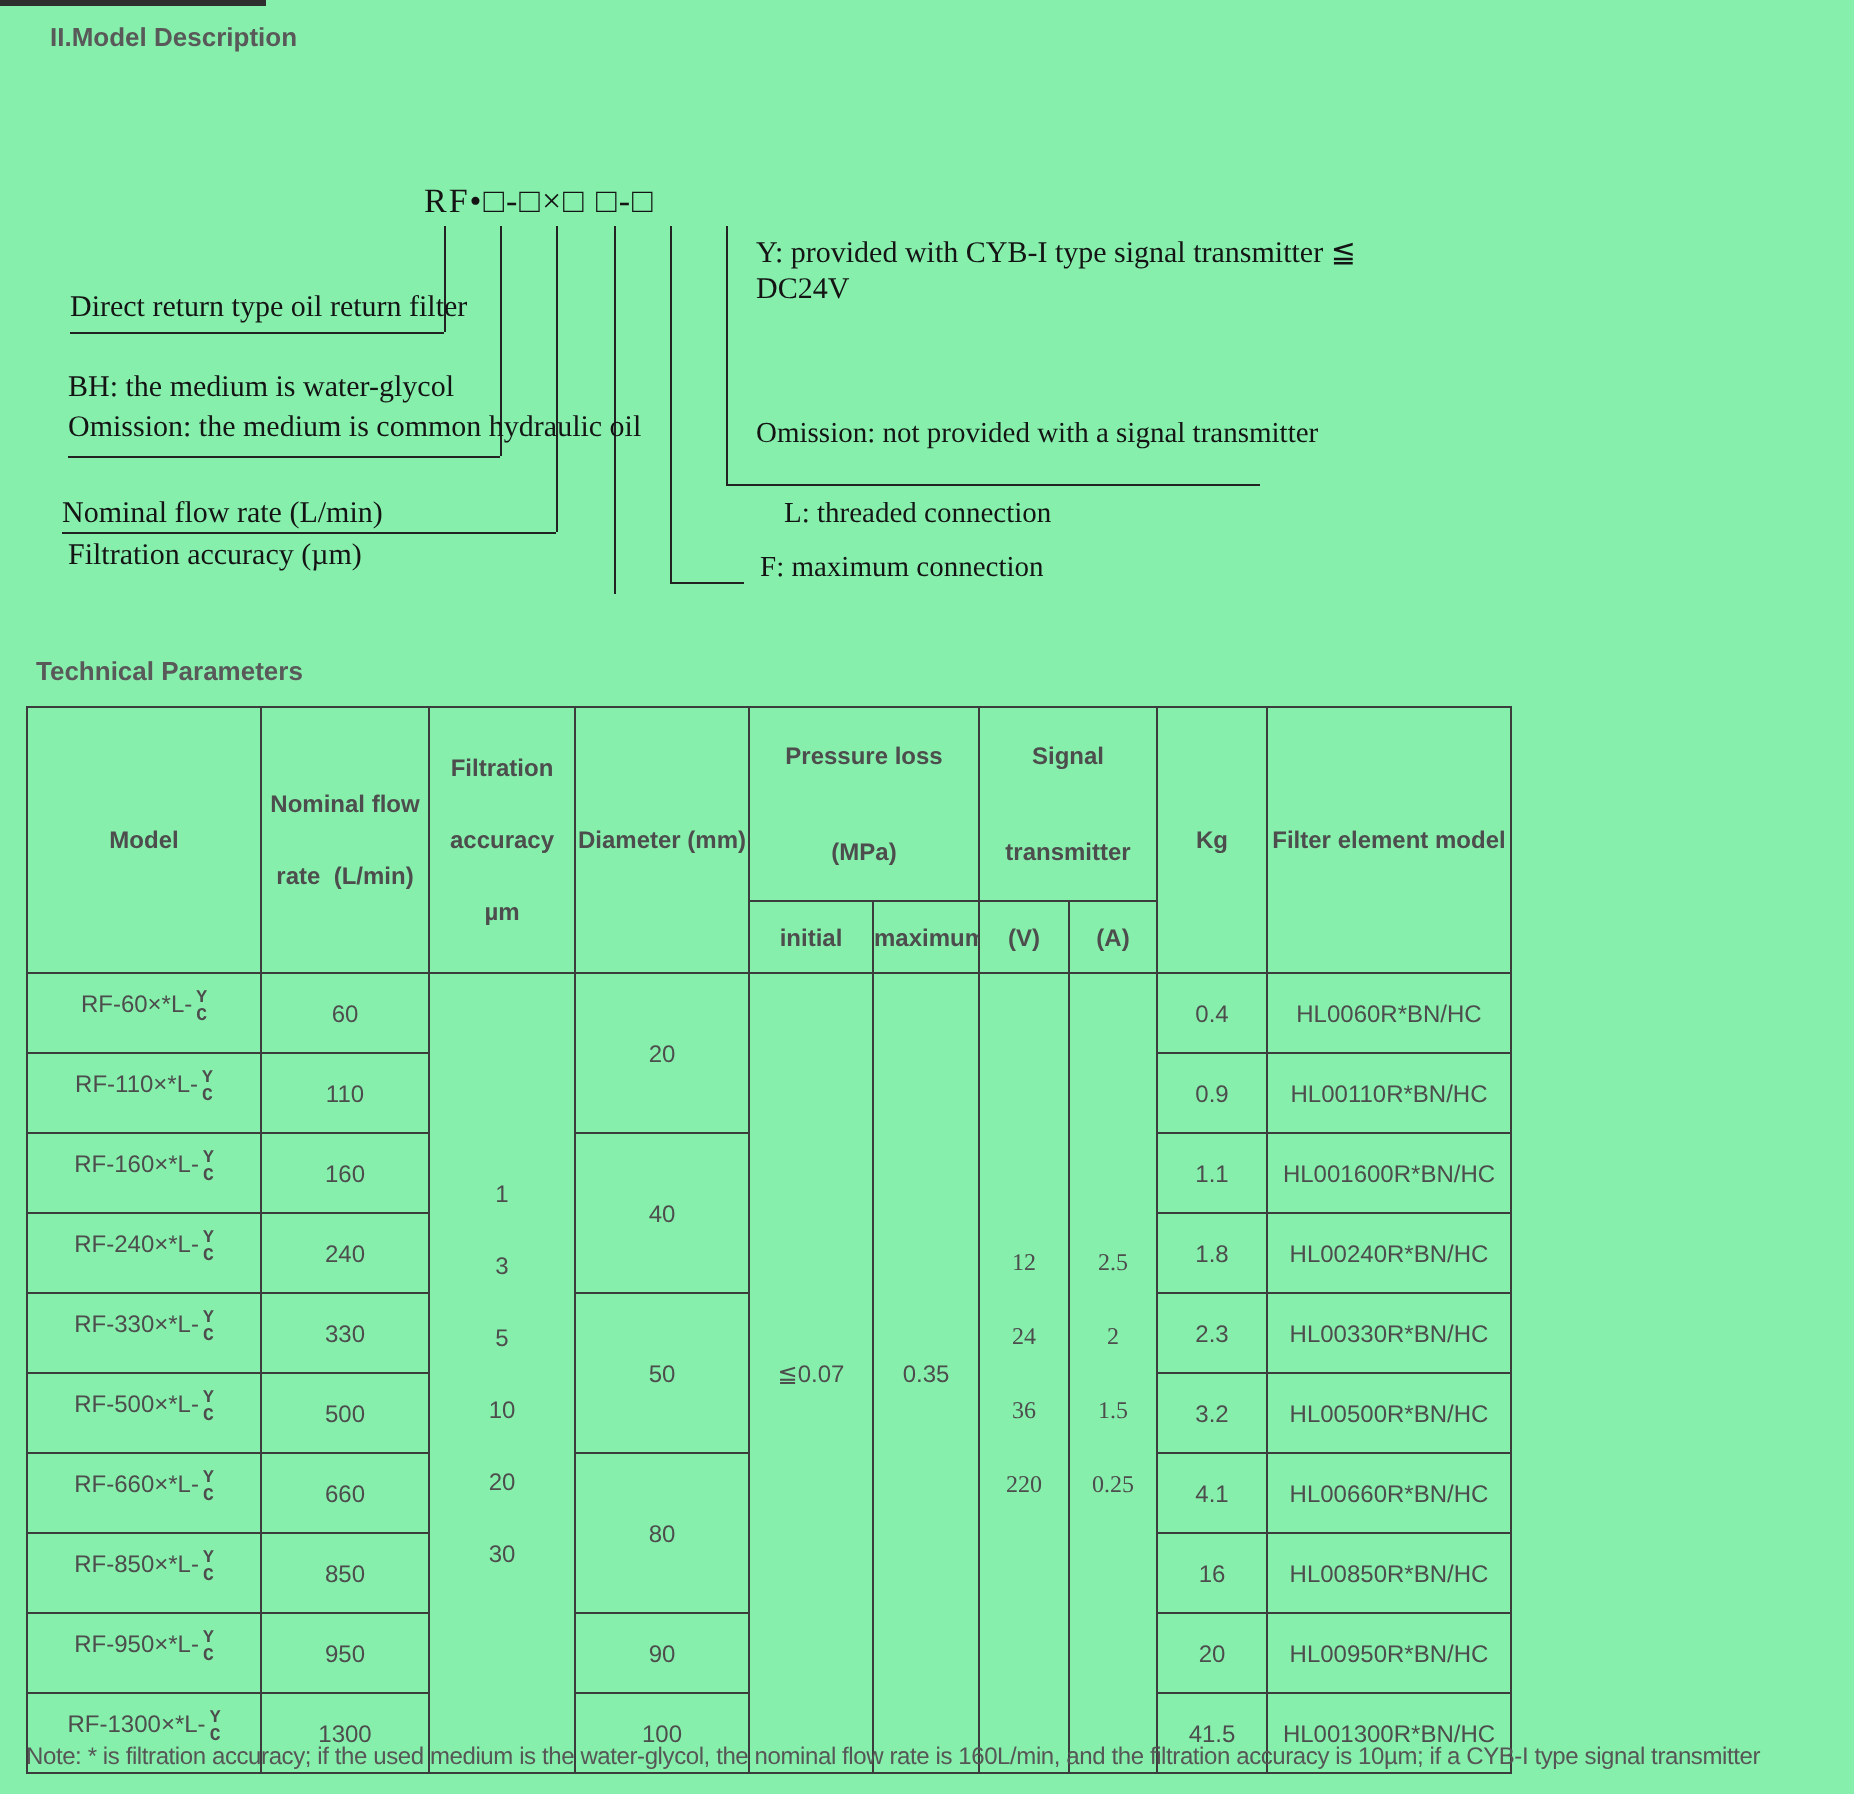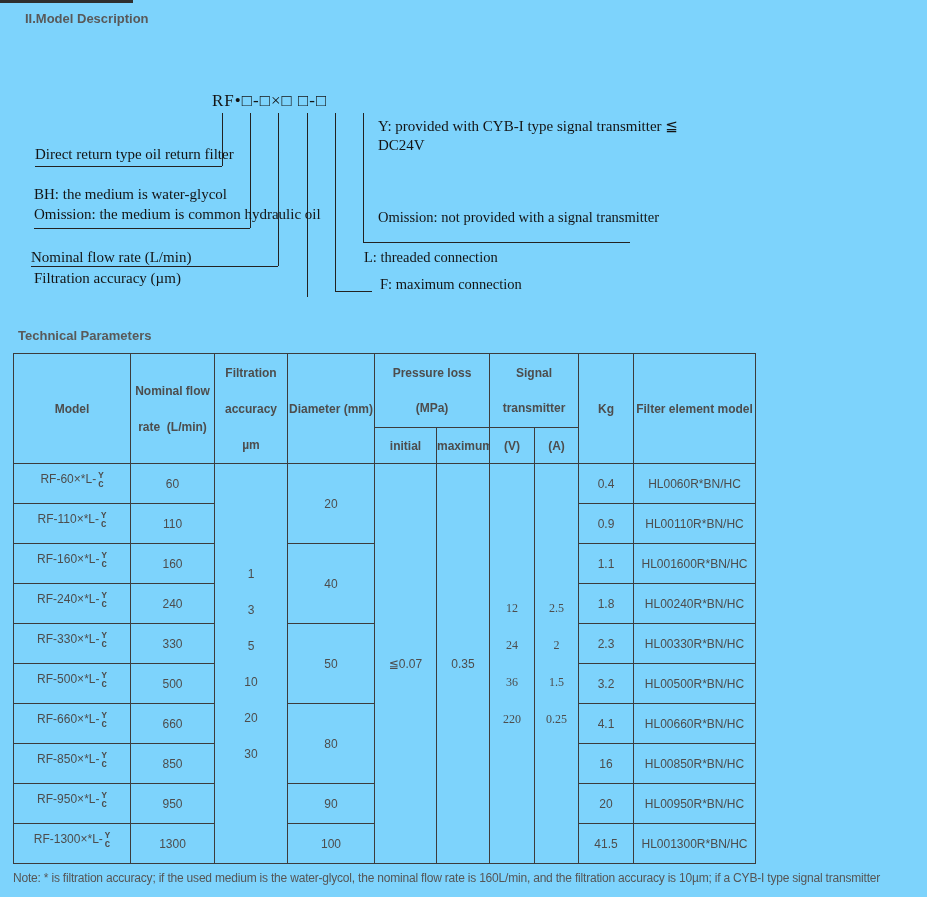--- a/index.html
+++ b/index.html
@@ -1,16 +1,16 @@
 <!DOCTYPE html>
 <html><head>
 <meta charset="utf-8">
 <style>
   html,body{margin:0;padding:0;background:#fff;}
-  #page{position:relative;width:927px;height:897px;background:#7dd3fc;overflow:hidden;
+  #page{position:relative;width:927px;height:897px;background:#86efac;overflow:hidden;
         font-family:"Liberation Sans",sans-serif;color:#4d4d4d;}
 
   .h-bold{position:absolute;font-size:13px;font-weight:bold;color:#595959;white-space:nowrap;}
 
   
   .top-bar{position:absolute;left:0;top:0;width:133px;height:3px;background:#2f2f2f;}
 
   
   .diagram{position:absolute;left:0;top:0;width:927px;height:320px;
            font-family:"Liberation Serif",serif;color:#141414;}
@@ -19,21 +19,21 @@
   .vline{position:absolute;width:1px;background:#222;}
   .hline{position:absolute;height:1px;background:#222;}
 
   
   .tbl{position:absolute;left:13px;top:353px;border-collapse:collapse;table-layout:fixed;
        width:742px;font-size:12px;color:#4d4d4d;}
   .tbl td,.tbl th{border:1px solid #3c3c3c;text-align:center;vertical-align:middle;
                   padding:0;overflow:hidden;}
   .tbl th{font-weight:bold;}
   .hdr-wrap{line-height:36px;}
-  .hdr-wrap2{line-height:35px;}
+  .hdr-wrap2{line-height:48px;}
   .row{height:40px;}
   .stackcell div{line-height:36px;}
   .vacell div{line-height:37px;font-family:Liberation Serif, serif;}
   .model-cell{white-space:nowrap;}
   .yc{display:inline-flex;flex-direction:column;align-items:flex-start;
       font-family:"Liberation Mono",monospace;font-size:9px;line-height:9px;
       transform:translateY(-5px);margin-left:2px;font-weight:bold;}
 
   .note{position:absolute;left:13px;top:871px;font-size:12px;letter-spacing:-0.2px;
         color:#565656;white-space:nowrap;}
@@ -66,21 +66,21 @@
 
     <div class="dlabel" style="left:35px;top:146px;">Direct return type oil return filter</div>
     <div class="dlabel" style="left:34px;top:186px;">BH: the medium is water-glycol</div>
     <div class="dlabel" style="left:34px;top:206px;">Omission: the medium is common hydraulic oil</div>
     <div class="dlabel" style="left:31px;top:249px;">Nominal flow rate (L/min)</div>
     <div class="dlabel" style="left:34px;top:270px;">Filtration accuracy (µm)</div>
 
     <div class="dlabel" style="left:378px;top:117px;">Y: provided with CYB-I type signal transmitter ≦</div>
     <div class="dlabel" style="left:378px;top:137px;">DC24V</div>
     <div class="dlabel" style="left:378px;top:209px;font-size:14.5px;">Omission: not provided with a signal transmitter</div>
-    <div class="dlabel" style="left:364px;top:249px;font-size:14.5px;">L: threaded connection</div>
+    <div class="dlabel" style="left:392px;top:249px;font-size:14.5px;">L: threaded connection</div>
     <div class="dlabel" style="left:380px;top:276px;font-size:14.5px;">F: maximum connection</div>
   </div>
 
   <div class="h-bold" style="left:18px;top:328px;">Technical Parameters</div>
 
   <table class="tbl">
     <colgroup>
       <col style="width:117px">
         <col style="width:84px">
         <col style="width:73px">

